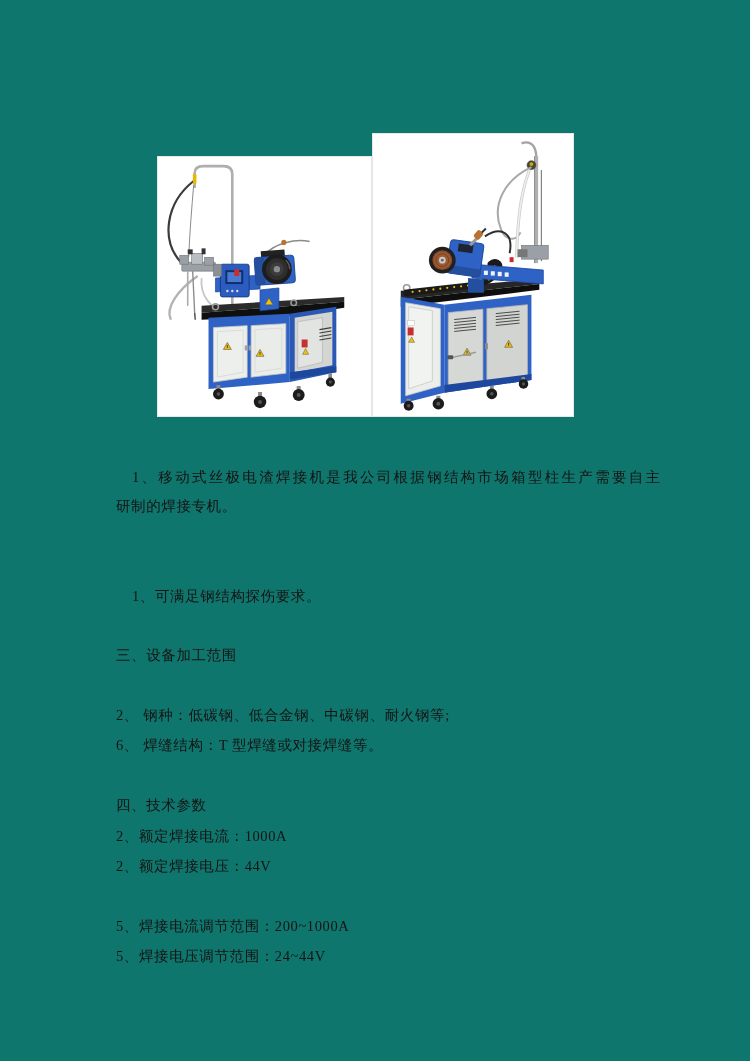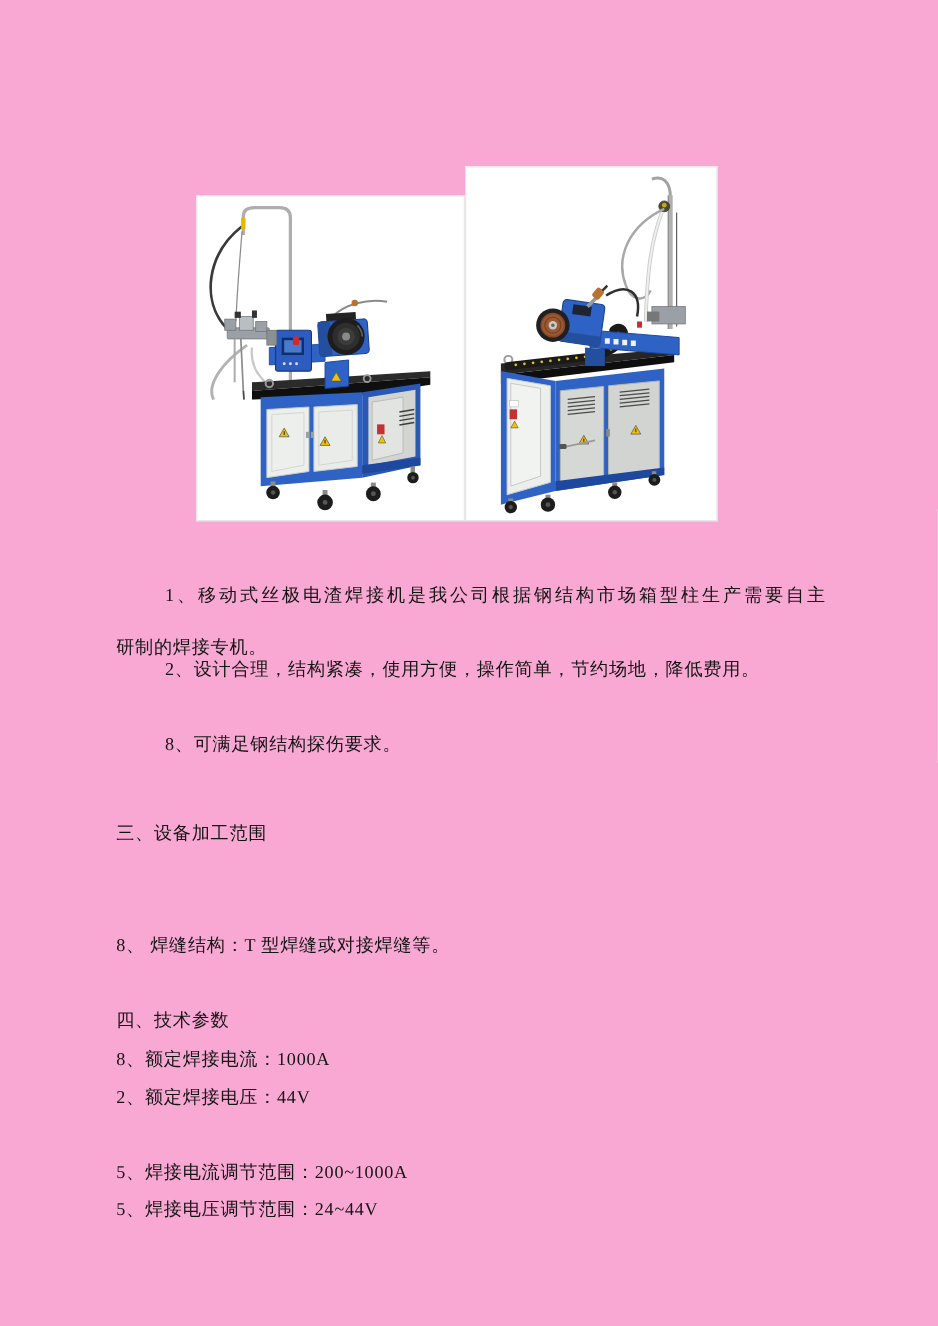--- a/index.html
+++ b/index.html
@@ -1,24 +1,24 @@
 <!DOCTYPE html>
 <html><head>
 <meta charset="utf-8">
 <style>
   html,body{margin:0;padding:0;}
   body{
     width:750px;height:1061px;background:#ffffff;overflow:hidden;position:relative;
     font-family:"Liberation Serif","DejaVu Serif",serif;color:#141414;
   }
-  .page{position:absolute;inset:0;background:#f9a8d4;}
+  .page{position:absolute;inset:0;background:#0f766e;}
   .photo-box{position:absolute;background:#fff;border:1px solid #e7e7e7;box-sizing:border-box;}
   .photo-box svg{display:block;width:100%;height:100%;}
   .line{position:absolute;font-size:14.5px;line-height:18px;letter-spacing:0.6px;white-space:nowrap;}
-  .flush{left:93px;margin-top:12px;}
+  .flush{left:116px;}
   .indent{left:132px;}
   .wide{letter-spacing:2.3px;}
 </style>
 </head>
 <body>
 
 <div class="page">
 
   <div class="photo-box" style="left:157px;top:156px;width:215px;height:261px;">
     <svg viewBox="0 0 215 261">
@@ -235,25 +235,25 @@
           <circle cx="120" cy="262" r="1.8" fill="#555"></circle>
         <rect x="150" y="245" width="3.6" height="5" fill="#8a8a8a"></rect>
         <circle cx="152" cy="252" r="4.8" fill="#1c1c1c"></circle>
           <circle cx="152" cy="252" r="1.6" fill="#555"></circle>
       </g>
     </svg>
   </div>
 
   <div class="line indent wide" style="top:468px;">1、移动式丝极电渣焊接机是我公司根据钢结构市场箱型柱生产需要自主</div>
   <div class="line flush" style="top:497px;">研制的焊接专机。</div>
-  <div class="line indent" style="top:527px;">2、设计合理，结构紧凑，使用方便，操作简单，节约场地，降低费用。</div>
-  <div class="line indent" style="top:587px;">8、可满足钢结构探伤要求。</div>
+  <div class="line indent" style="top:587px;">1、可满足钢结构探伤要求。</div>
 
   <div class="line flush" style="top:646px;">三、设备加工范围</div>
-  <div class="line flush" style="top:736px;">8、 焊缝结构：T 型焊缝或对接焊缝等。</div>
+  <div class="line flush" style="top:706px;">2、 钢种：低碳钢、低合金钢、中碳钢、耐火钢等;</div>
+  <div class="line flush" style="top:736px;">6、 焊缝结构：T 型焊缝或对接焊缝等。</div>
 
   <div class="line flush" style="top:796px;text-align:center;">四、技术参数</div>
-  <div class="line flush" style="top:827px;">8、额定焊接电流：1000A</div>
+  <div class="line flush" style="top:827px;">2、额定焊接电流：1000A</div>
   <div class="line flush" style="top:857px;">2、额定焊接电压：44V</div>
   <div class="line flush" style="top:917px;">5、焊接电流调节范围：200~1000A</div>
   <div class="line flush" style="top:947px;">5、焊接电压调节范围：24~44V</div>
 
 </div>
 
 </body></html>

